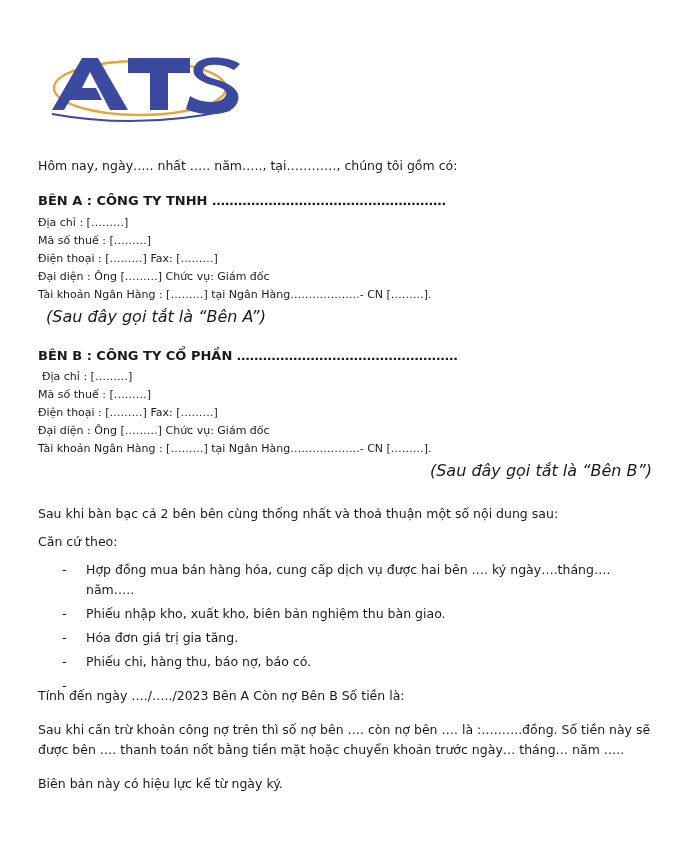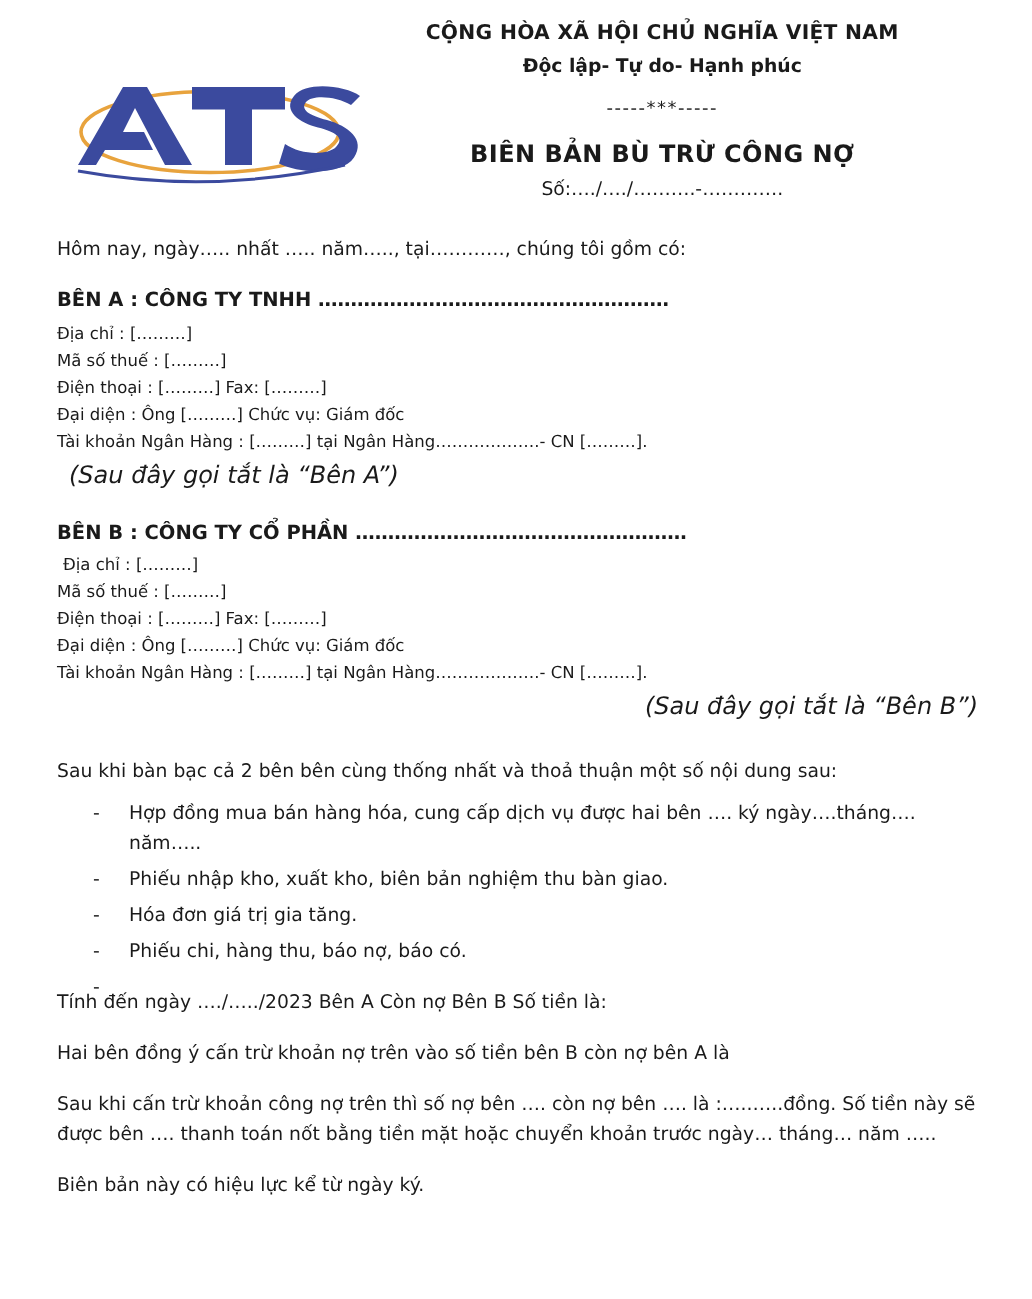--- a/index.html
+++ b/index.html
@@ -144,27 +144,20 @@
         <ellipse cx="96" cy="40" rx="86" ry="27" fill="none" stroke="#e8a33d" stroke-width="2.4"></ellipse>
         <g fill="#3b4a9e">
           <path d="M8 62 L38 10 L54 10 L84 62 L66 62 L46 24 L38 40 L52 40 L58 52 L26 52 L20 62 Z"></path>
           <path d="M84 10 L146 10 L146 25 L124 25 L124 62 L106 62 L106 25 L84 25 Z"></path>
           <path d="M196 16 C186 9 160 6 152 16 C144 26 156 34 168 37 C180 40 186 44 180 50 C174 56 156 55 146 48 L142 61 C156 68 184 69 192 57 C200 45 188 36 174 32 C162 29 156 25 160 20 C164 15 180 16 190 22 Z"></path>
         </g>
         <path d="M8 66 Q96 82 186 62" fill="none" stroke="#3b4a9e" stroke-width="2"></path>
       </svg>
     </div>
 
-    <div class="header-text">
-      <div class="nation">CỘNG HÒA XÃ HỘI CHỦ NGHĨA VIỆT NAM</div>
-      <div class="motto">Độc lập- Tự do- Hạnh phúc</div>
-      <div class="stars">-----***-----</div>
-      <div class="doc-title">BIÊN BẢN BÙ TRỪ CÔNG NỢ</div>
-      <div class="doc-number">Số:…./…./……….-………….</div>
-    </div>
   </div>
 
   <div class="content">
 
     <div class="intro">Hôm nay, ngày….. nhất ….. năm….., tại…………, chúng tôi gồm có:</div>
 
     <div>
       <div class="party-title">BÊN A : CÔNG TY TNHH ………………………………………………</div>
       <div class="detail">Địa chỉ : [………]</div>
       <div class="detail">Mã số thuế : [………]</div>
@@ -182,20 +175,21 @@
       <div class="detail">Mã số thuế : [………]</div>
       <div class="detail">Điện thoại : [………] Fax: [………]</div>
       <div class="detail">Đại diện : Ông [………] Chức vụ: Giám đốc</div>
       <div class="detail">Tài khoản Ngân Hàng : [………] tại Ngân Hàng……………….- CN [………].</div>
       <div class="note noindent">(Sau đây gọi tắt là “Bên B”)</div>
     </div>
 
     <div class="gap-lg"></div>
 
     <div class="para tight">Sau khi bàn bạc cả 2 bên bên cùng thống nhất và thoả thuận một số nội dung sau:</div>
+    <div class="para tight">Căn cứ theo:</div>
 
     <ul class="bullets">
       <li>
         <span class="dash">-</span>
         <span>Hợp đồng mua bán hàng hóa, cung cấp dịch vụ được hai bên …. ký ngày….tháng…. năm…..</span>
       </li>
       <li>
         <span class="dash">-</span>
         <span>Phiếu nhập kho, xuất kho, biên bản nghiệm thu bàn giao.</span>
       </li>
@@ -206,19 +200,18 @@
       <li>
         <span class="dash">-</span>
         <span>Phiếu chi, hàng thu, báo nợ, báo có.</span>
       </li>
       <li>
         <span class="dash">-</span>
       </li>
     </ul>
 
     <div class="para">Tính đến ngày …./…../2023 Bên A Còn nợ Bên B Số tiền là:</div>
-    <div class="para">Hai bên đồng ý cấn trừ khoản nợ trên vào số tiền bên B còn nợ bên A là</div>
     <div class="para">Sau khi cấn trừ khoản công nợ trên thì số nợ bên …. còn nợ bên …. là :…..…..đồng. Số tiền này sẽ được bên …. thanh toán nốt bằng tiền mặt hoặc chuyển khoản trước ngày… tháng… năm …..</div>
     <div class="para tight">Biên bản này có hiệu lực kể từ ngày ký.</div>
 
   </div>
 
 </div>
 
 </body></html>

